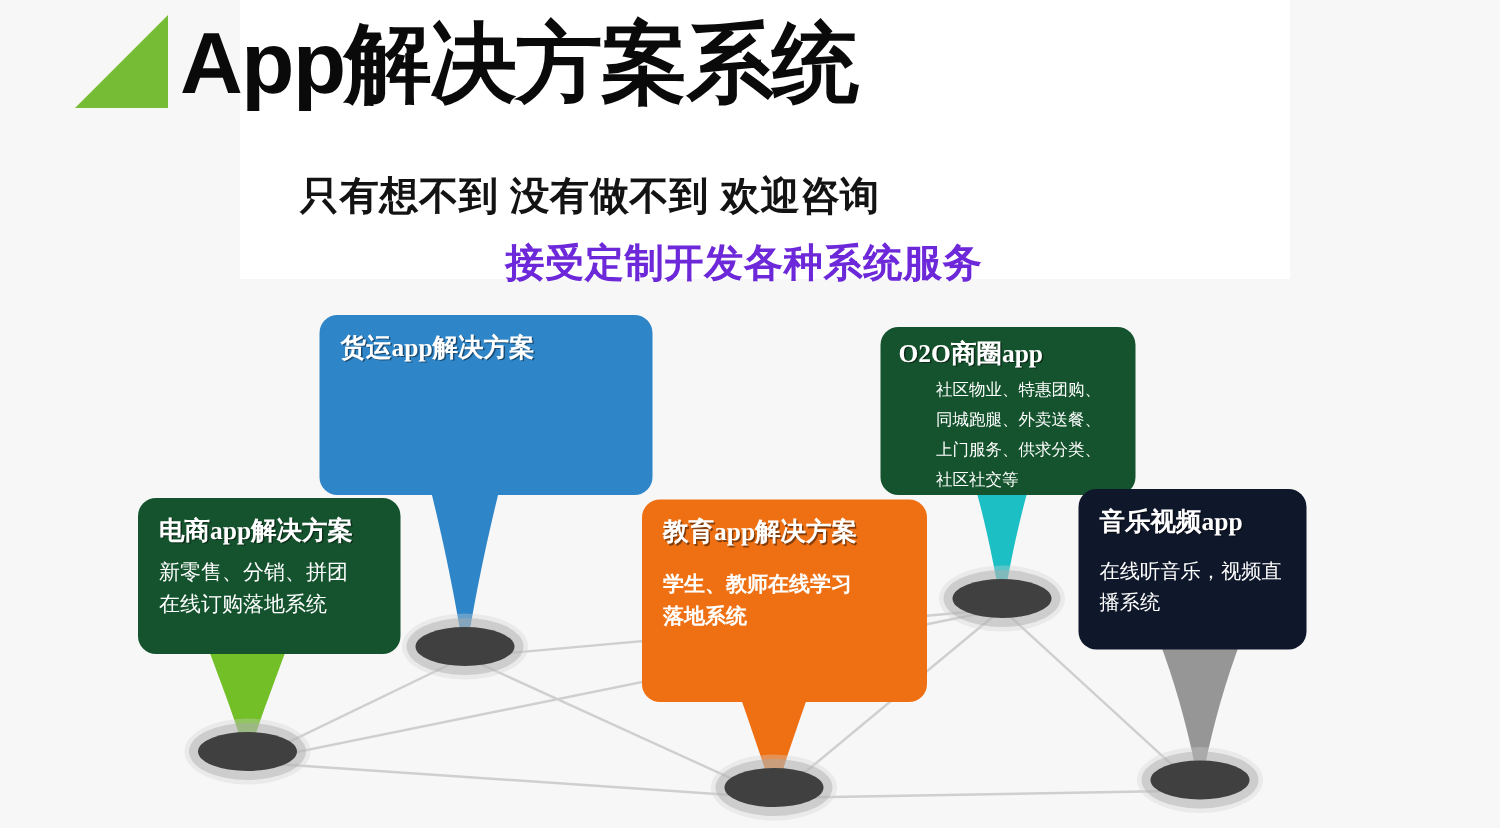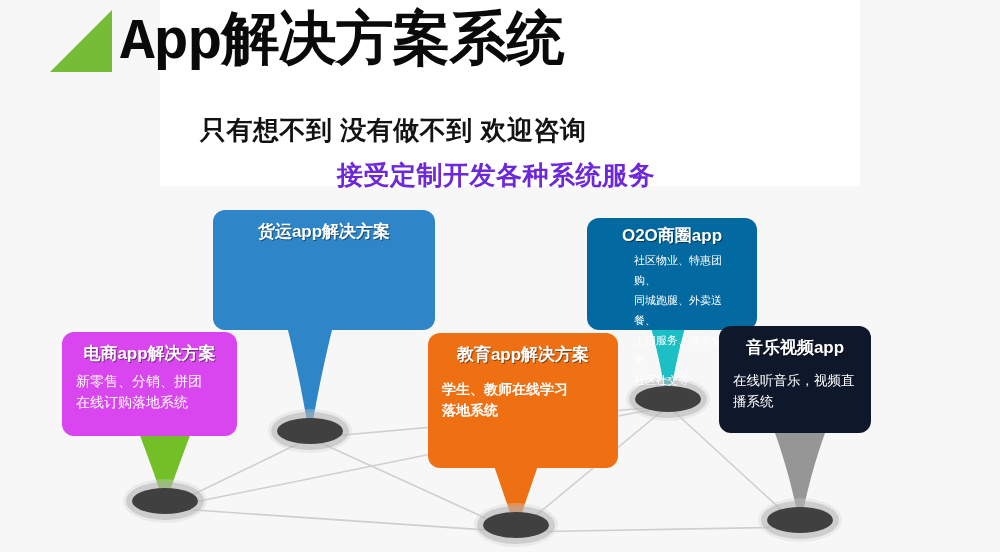--- a/index.html
+++ b/index.html
@@ -40,21 +40,21 @@
     width: 0;
     height: 0;
     border-left: 62px solid transparent;
     border-bottom: 62px solid #76bc34;
   }
 
   .main-title {
     position: absolute;
     left: 120px;
     top: 8px;
-    font-family: Liberation Mono, monospace;
+    font-family: Liberation Sans, sans-serif;
     font-weight: bold;
     font-size: 58px;
     line-height: 70px;
     color: #0a0a0a;
     letter-spacing: -1px;
     white-space: nowrap;
   }
 
   .sub-title-1 {
     position: absolute;
@@ -107,25 +107,24 @@
 
   
   .card {
     position: absolute;
     border-radius: 12px;
     box-sizing: border-box;
     color: #ffffff;
     padding: 10px 14px 10px 14px;
   }
   .card-title {
-    font-family: Liberation Sans, sans-serif;
+    font-family: Liberation Serif, serif;
     font-weight: bold;
     font-size: 17px;
     line-height: 24px;
-    text-align: center;
     color: #ffffff;
     text-shadow: 1px 1px 0 rgba(0,0,0,0.45);
     white-space: nowrap;
   }
   .card-body {
     font-size: 14px;
     line-height: 21px;
     color: #ffffff;
     margin-top: 5px;
     white-space: pre-line;
@@ -185,37 +184,37 @@
   <div class="pin" style="left:473px; top:512px; width:86px; height:26px;">
     <div class="pin-base"></div>
   </div>
   <div class="pin" style="left:625px; top:386px; width:86px; height:26px;">
     <div class="pin-base"></div>
   </div>
   <div class="pin" style="left:757px; top:507px; width:86px; height:26px;">
     <div class="pin-base"></div>
   </div>
 
-  <div class="card" style="left:62px; top:332px; width:175px; height:104px; background:#d946ef;">
+  <div class="card" style="left:92px; top:332px; width:175px; height:104px; background:#14532d;">
     <div class="card-title">电商app解决方案</div>
     <div class="card-body">新零售、分销、拼团
 在线订购落地系统</div>
   </div>
 
   <div class="card" style="left:213px; top:210px; width:222px; height:120px; background:#2e86c8;">
     <div class="card-title">货运app解决方案</div>
   </div>
 
   <div class="card" style="left:428px; top:333px; width:190px; height:135px; background:#ef7013;">
     <div class="card-title">教育app解决方案</div>
     <div class="card-body" style="margin-top:12px;font-weight:bold;">学生、教师在线学习
 落地系统</div>
   </div>
 
-  <div class="card" style="left:587px; top:218px; width:170px; height:112px; background:#0369a1; padding:6px 22px;">
+  <div class="card" style="left:587px; top:218px; width:170px; height:112px; background:#14532d; padding:6px 12px;">
     <div class="card-title">O2O商圈app</div>
     <div class="card-body" style="margin-top:2px; line-height:20px; font-size:11px;margin-left:25px;">社区物业、特惠团购、
 同城跑腿、外卖送餐、
 上门服务、供求分类、
 社区社交等</div>
   </div>
 
   <div class="card" style="left:719px; top:326px; width:152px; height:107px; background:#0f172a;">
     <div class="card-title">音乐视频app</div>
     <div class="card-body" style="margin-top:10px; font-size:13.5px; white-space:normal;">在线听音乐，视频直播系统</div>

